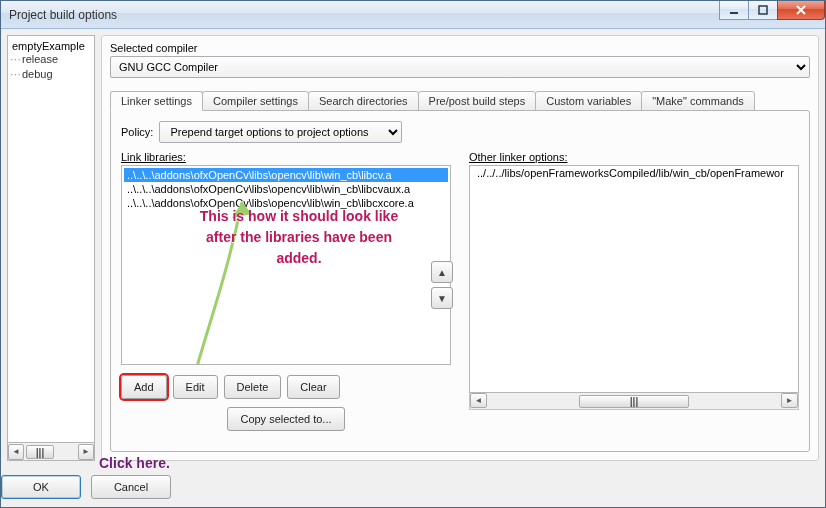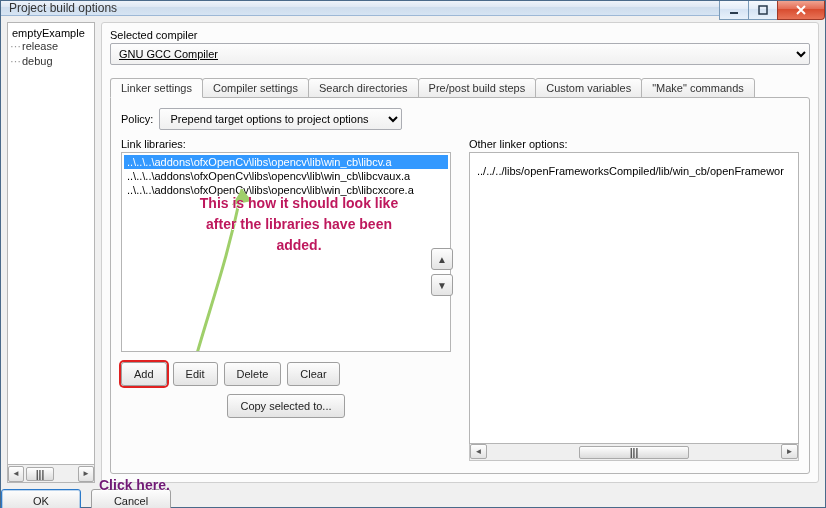--- a/index.html
+++ b/index.html
@@ -126,21 +126,20 @@
 }
 .sel-label { font-size: 11px; margin-bottom: 2px; }
 .compiler-select {
   width: 100%;
   height: 22px;
   border: 1px solid #abadb3;
   border-radius: 2px;
   background: linear-gradient(#fdfdfd,#f0f0f0);
   font-size: 11px;
   padding: 0 4px;
-  text-decoration: underline;
 }
 .tabs {
   margin-top: 12px;
   display: flex;
   align-items: flex-end;
   position: relative;
   z-index: 2;
 }
 .tab {
   padding: 3px 10px 3px 10px;
@@ -186,21 +185,21 @@
   flex: 1;
   display: flex;
   gap: 18px;
 }
 .leftcol, .rightcol {
   flex: 1;
   display: flex;
   flex-direction: column;
   position: relative;
 }
-.col-label { font-size: 11px; margin-bottom: 2px; }
+.col-label { font-size: 11px; margin-bottom: 2px; text-decoration: underline; }
 .listbox {
   background: #fff;
   border: 1px solid #b5b5b5;
   height: 200px;
   padding: 2px 2px;
   font-size: 11px;
   overflow: hidden;
   position: relative;
 }
 .listrow {
@@ -252,22 +251,22 @@
 }
 .add-highlight {
   box-shadow: 0 0 0 2px #e02020;
 }
 .copy-row {
   margin-top: 8px;
   display: flex;
   justify-content: center;
 }
 .rightcol .listbox {
-  height: 292px;
-  padding: 11px 4px;
+  height: 228px;
+  padding: 0 4px;
 }
 .hscroll {
   height: 17px;
   display: flex;
   background: #efefef;
   border: 1px solid #c5c5c5;
   border-top: none;
 }
 .hscroll .sb-btn {
   width: 17px;

